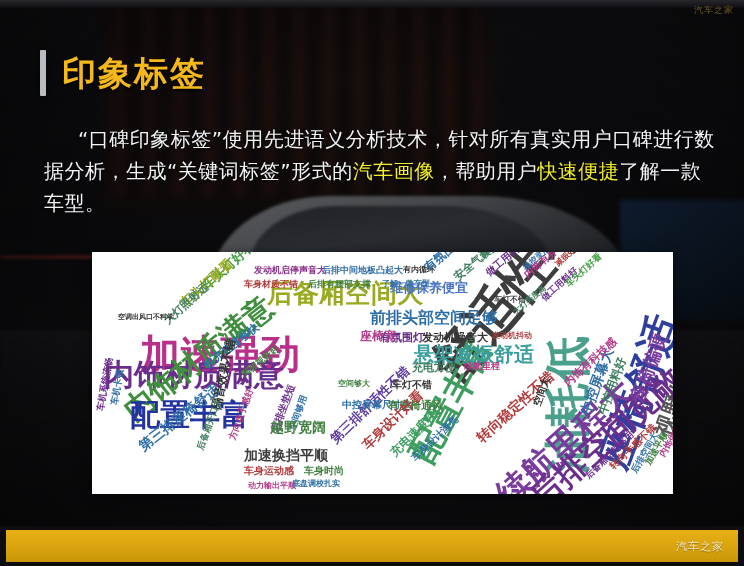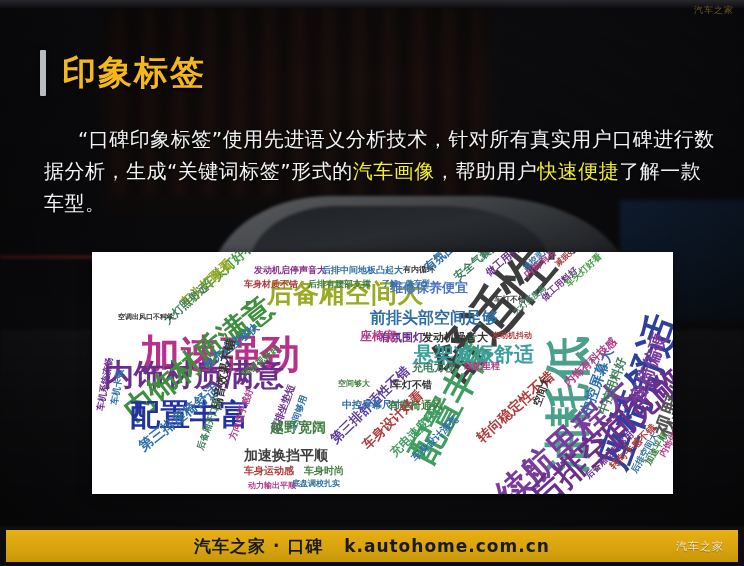--- a/index.html
+++ b/index.html
@@ -79,21 +79,21 @@
     background:linear-gradient(180deg,#2a2a30,#0e0e12);opacity:.9;
   }
 
   
   .title-row{position:absolute;left:40px;top:50px;display:flex;align-items:center;}
   .title-bar{
     width:6px;height:46px;background:#b9bcc0;margin-right:16px;border-radius:1px;
     box-shadow:0 0 4px rgba(0,0,0,.6);
   }
   .title-text{
-    font-family:Liberation Serif, serif;
+    font-family:Liberation Sans, sans-serif;
     font-size:34px;font-weight:bold;color:#f4b81b;letter-spacing:2px;
     text-shadow:0 2px 3px rgba(0,0,0,.85);line-height:1;
   }
 
   
   .body-copy{
     position:absolute;left:44px;top:123px;width:672px;
     font-family:"DejaVu Sans","Liberation Sans",sans-serif;
     font-size:20px;line-height:32px;color:#f2f3f5;letter-spacing:.5px;
     text-shadow:0 1px 3px rgba(0,0,0,.9);
@@ -247,22 +247,17 @@
         <span class="w" style="left: 430px; top: 14px; font-size: 8px; color: rgb(47, 111, 168); transform: rotate(-42deg);">操控灵活</span>
         <span class="w" style="left: 462px; top: 10px; font-size: 8px; color: rgb(178, 59, 59); transform: rotate(-42deg);">减振效果好</span>
         <span class="w" style="left: 246px; top: 128px; font-size: 8px; color: rgb(63, 127, 63); transform: rotate(0deg);">空间够大</span>
         <span class="w" style="left: 156px; top: 230px; font-size: 8px; color: rgb(178, 59, 138); transform: rotate(0deg);">动力输出平顺</span>
         <span class="w" style="left: 200px; top: 228px; font-size: 8px; color: rgb(47, 111, 168); transform: rotate(0deg);">底盘调校扎实</span>
       </div>
   </div>
 
   <div class="footer-band">
     <div class="footer-bar">
-      <div class="footer-text">
-        <span>汽车之家 · 口碑</span>
-        &nbsp;
-        <span>k.autohome.com.cn</span>
-      </div>
       <div class="footer-wm">汽车之家</div>
     </div>
   </div>
 
 </div>
 
 </body></html>

